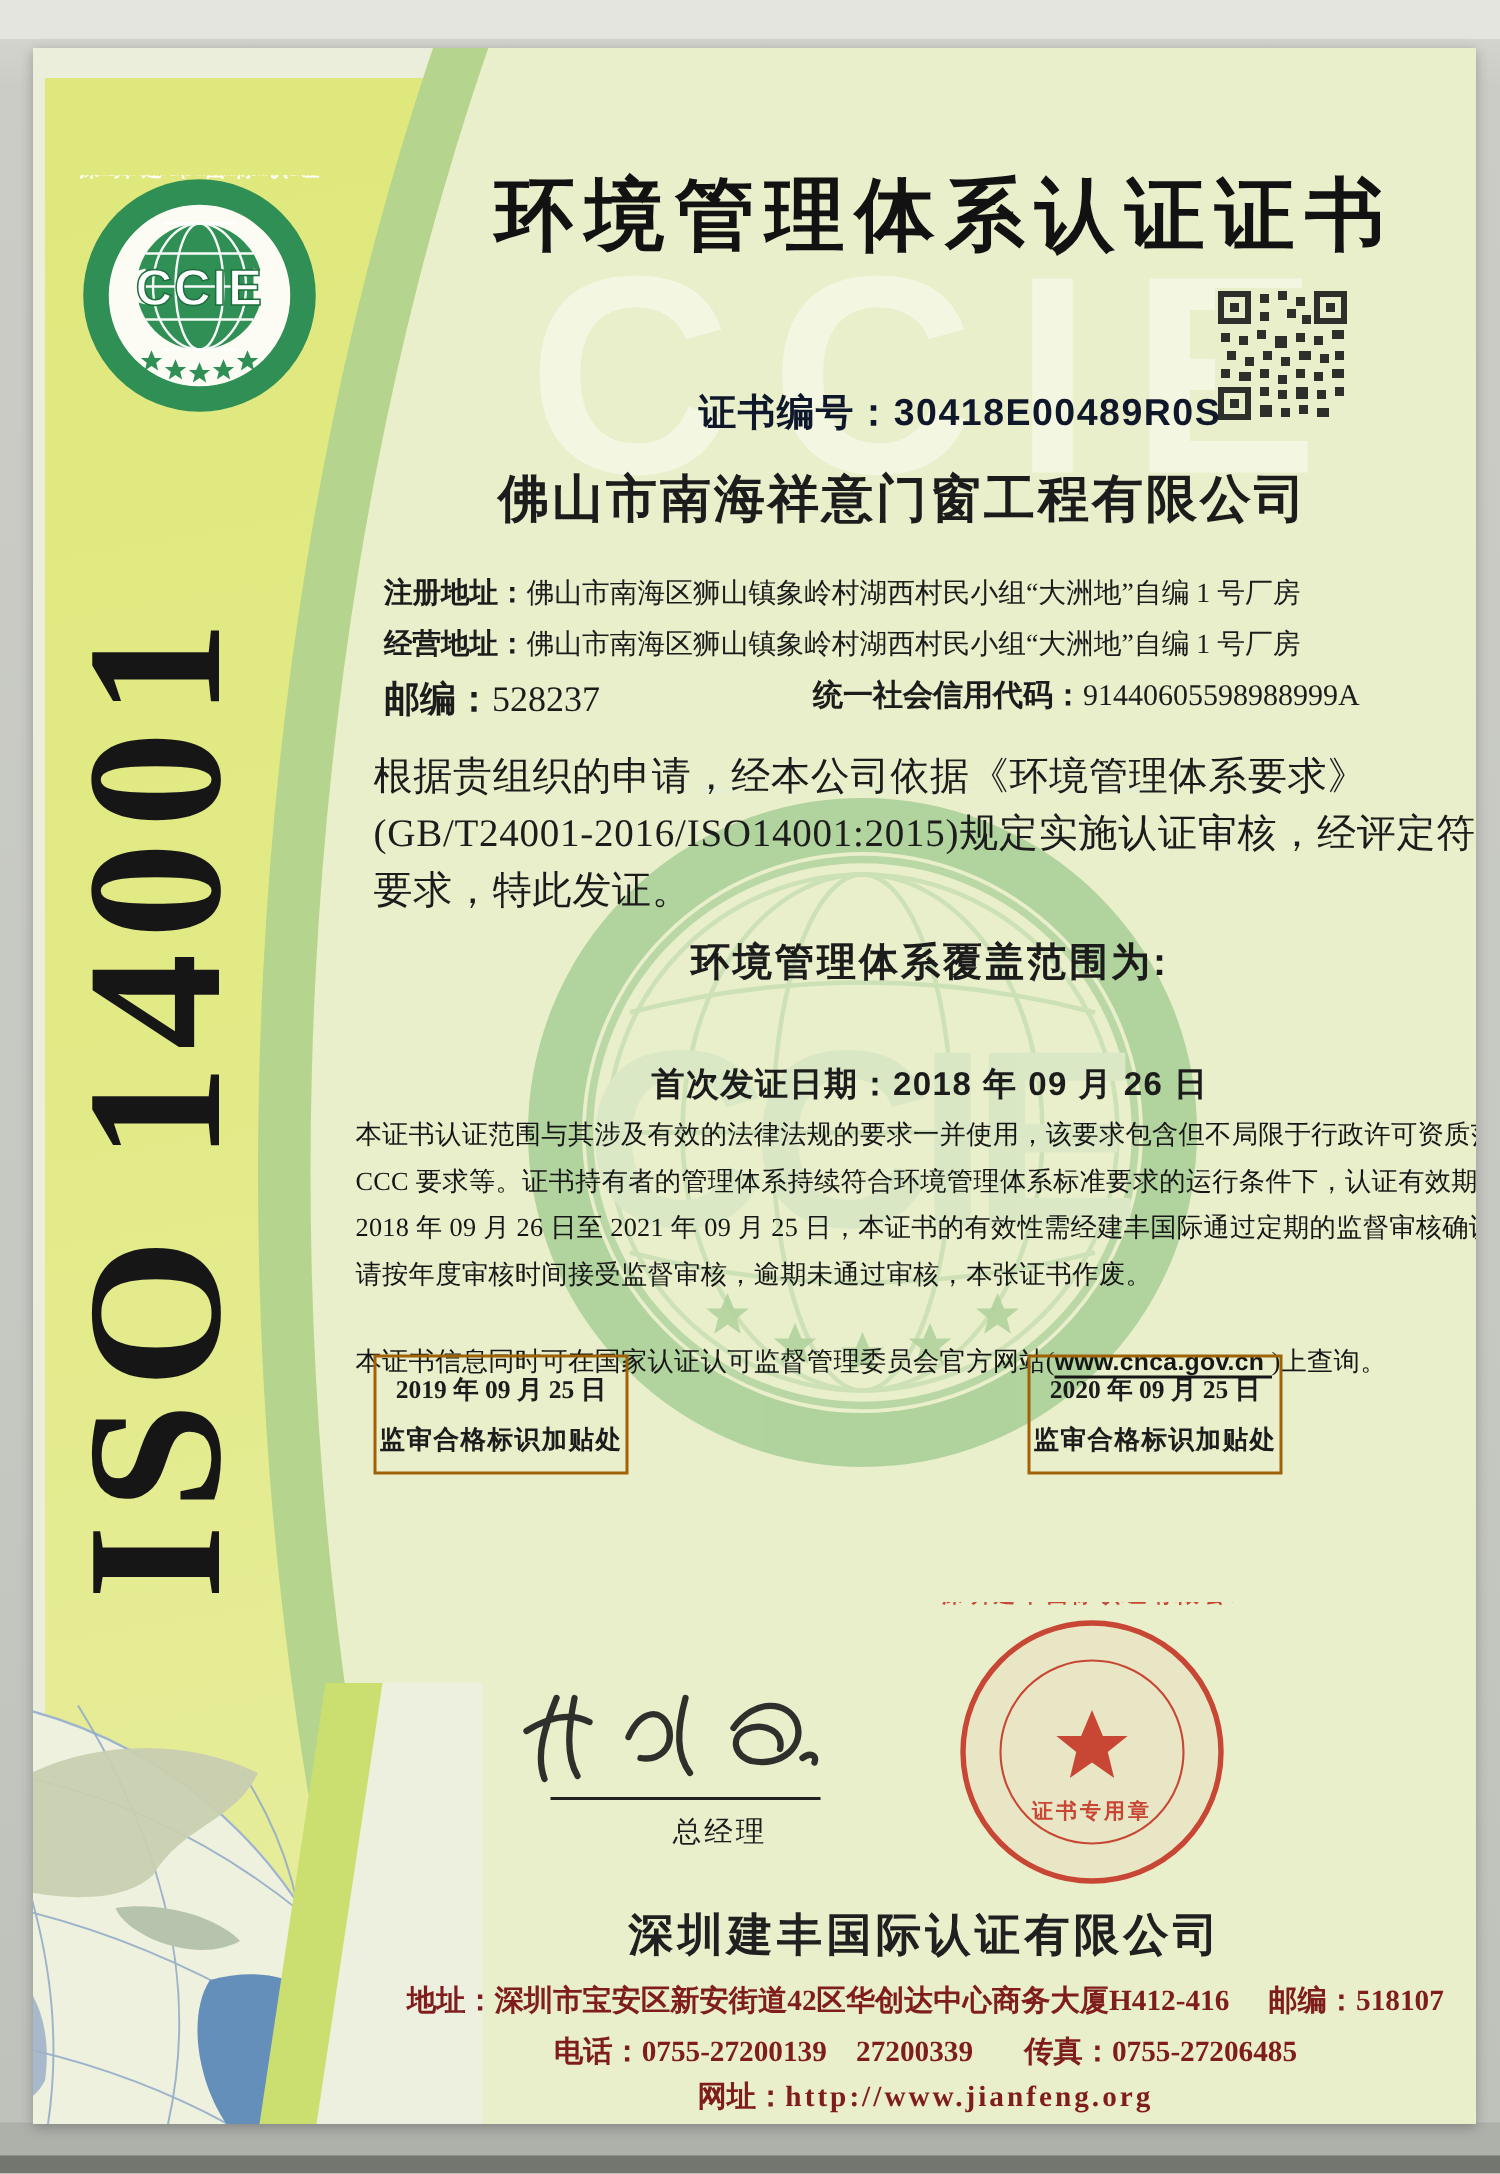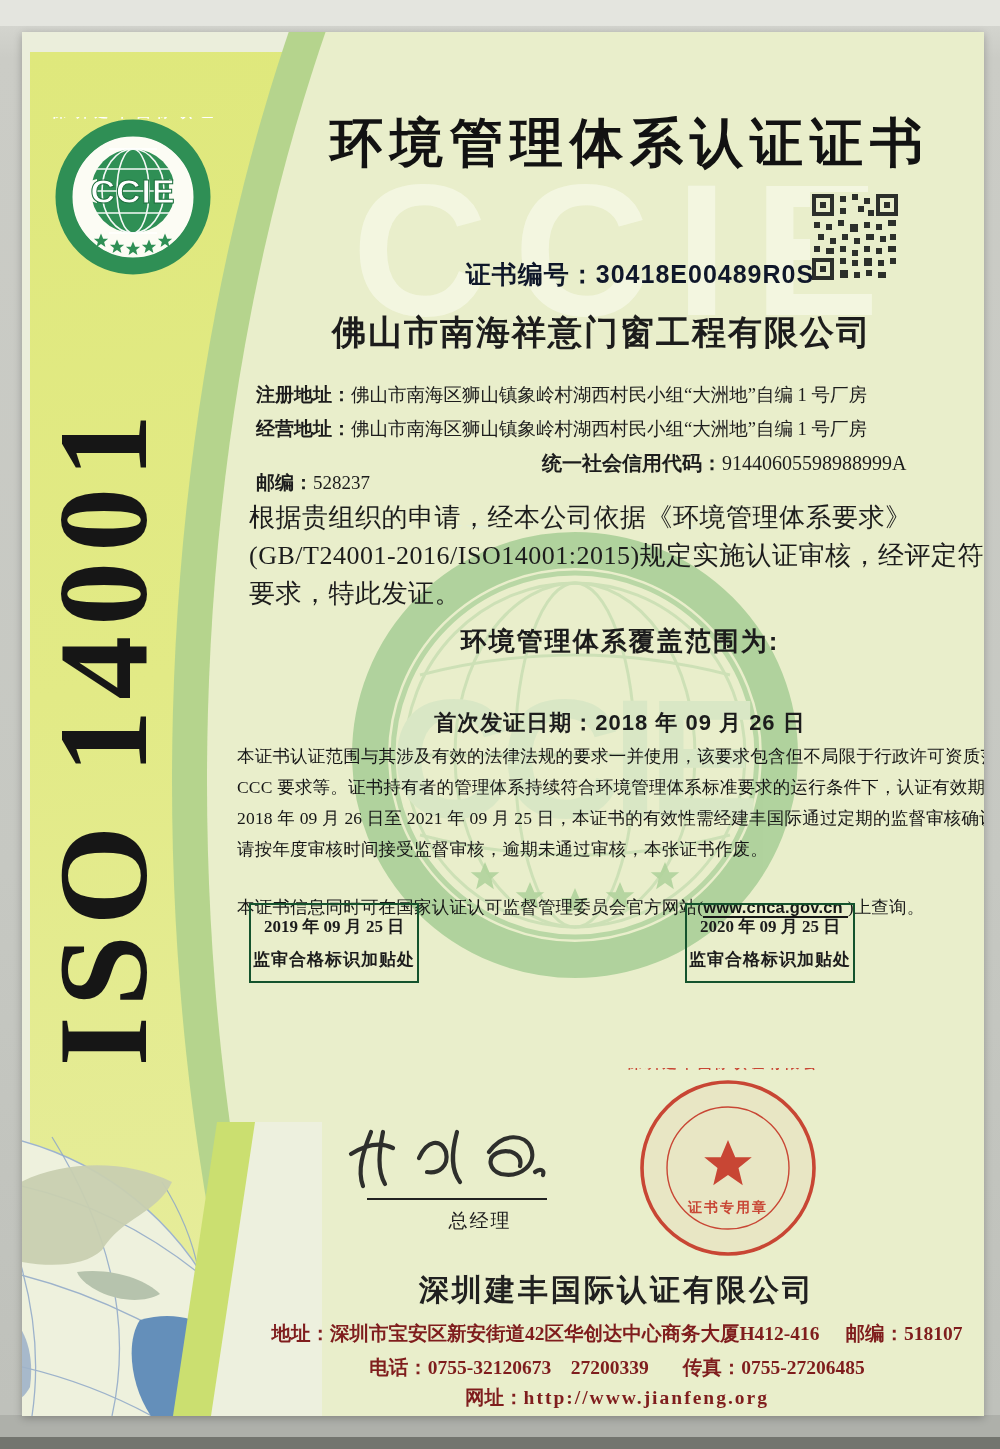--- a/index.html
+++ b/index.html
@@ -36,21 +36,21 @@
   .addr{left:234px;font-size:19px;}
   .addr .lab{font-weight:bold;}
   .addr .val{font-size:18.5px;text-align:right;}
   .grant{font-size:26px;letter-spacing:.5px;}
   .scopehead{left:238px;top:592px;width:720px;font-size:26px;font-weight:bold;letter-spacing:2px;}
   .scopeline{left:238px;top:636px;width:720px;font-size:21px;letter-spacing:1px;}
   .firstissue{left:238px;top:676px;width:720px;font-size:22px;font-weight:bold;letter-spacing:1px;}
   .fine{left:215px;font-size:17.5px;letter-spacing:.2px;color:#161616;}
   .fine .url{font-weight:bold;border-bottom:2px solid #161616;
     font-family:"Liberation Sans","DejaVu Sans",sans-serif;font-size:16.5px;}
-  .stickerbox{position:absolute;top:871px;width:166px;height:76px;border:2px solid #14532d;
+  .stickerbox{position:absolute;top:871px;width:166px;height:76px;border:2px solid #a16207;
     text-align:center;font-size:17px;font-weight:bold;}
   .stickerbox .d{margin-top:10px;}
   .stickerbox .l{margin-top:10px;letter-spacing:1px;}
   .sigtitle{left:398px;top:1176px;width:120px;font-size:19px;letter-spacing:2px;}
   .sigline{position:absolute;left:345px;top:1166px;width:180px;border-top:2px solid #222;}
   .issuer{left:235px;top:1238px;width:720px;font-size:30px;font-weight:bold;letter-spacing:3px;color:#202020;}
   .bline{width:720px;left:235px;font-size:19.5px;font-weight:bold;color:#7f1d1d;}
   .iso-vert{
     position:absolute;left:-314px;top:638px;width:790px;height:130px;
     transform:rotate(-90deg);text-align:center;
@@ -207,21 +207,21 @@
   <div class="txt ctr hei certno"><span>证书编号：</span><span>30418E00489R0S</span></div>
 
   <div class="txt ctr company">佛山市南海祥意门窗工程有限公司</div>
 
   <div class="txt addr" style="top:350px;">
     <span class="lab">注册地址：</span><span class="val">佛山市南海区狮山镇象岭村湖西村民小组“大洲地”自编 1 号厂房</span>
   </div>
   <div class="txt addr" style="top:384px;">
     <span class="lab">经营地址：</span><span class="val">佛山市南海区狮山镇象岭村湖西村民小组“大洲地”自编 1 号厂房</span>
   </div>
-  <div class="txt" style="left:234px;top:438px;font-size:19px;">
+  <div class="txt" style="left:234px;top:418px;font-size:24px;">
     <span style="font-weight:bold;">邮编：</span><span>528237</span>
   </div>
   <div class="txt" style="left:520px;top:418px;font-size:20px;">
     <span style="font-weight:bold;">统一社会信用代码：</span><span>91440605598988999A</span>
   </div>
 
   <div class="txt grant" style="left:227px;top:468px;text-align:right;">根据贵组织的申请，经本公司依据《环境管理体系要求》</div>
   <div class="txt grant" style="left:227px;top:506px;">(GB/T24001-2016/ISO14001:2015)规定实施认证审核，经评定符合</div>
   <div class="txt ctr hei scopehead">环境管理体系覆盖范围为:</div>
 
@@ -272,19 +272,19 @@
       <path transform="translate(100,97) scale(2.5)" d="M0,-10 L2.9,-3.1 9.5,-3.1 4.2,1.2 5.9,8.1 0,4 -5.9,8.1 -4.2,1.2 -9.5,-3.1 -2.9,-3.1 Z" fill="#c63828"></path>
       <text x="100" y="144" font-size="14" font-weight="bold" fill="#c63828" text-anchor="middle" letter-spacing="2">证书专用章</text>
     </g>
   </svg>
 
   <div class="txt ctr hei issuer">深圳建丰国际认证有限公司</div>
   <div class="txt ctr bline" style="top:1288px;">
     <span>地址：</span><span>深圳市宝安区新安街道42区华创达中心商务大厦H412-416</span><span style="display:inline-block;width:26px;"></span><span>邮编：</span><span>518107</span>
   </div>
   <div class="txt ctr bline" style="top:1322px;">
-    <span>电话：</span><span>0755-32120673　27200339</span><span style="display:inline-block;width:34px;"></span><span>传真：</span><span>0755-27206485</span>
+    <span>电话：</span><span>0755-27200139　27200339</span><span style="display:inline-block;width:34px;"></span><span>传真：</span><span>0755-27206485</span>
   </div>
   <div class="txt ctr bline" style="top:1352px;">
     <span>网址：</span><span style="letter-spacing:2px;">http://www.jianfeng.org</span>
   </div>
 
 </div>
 
 </body></html>

